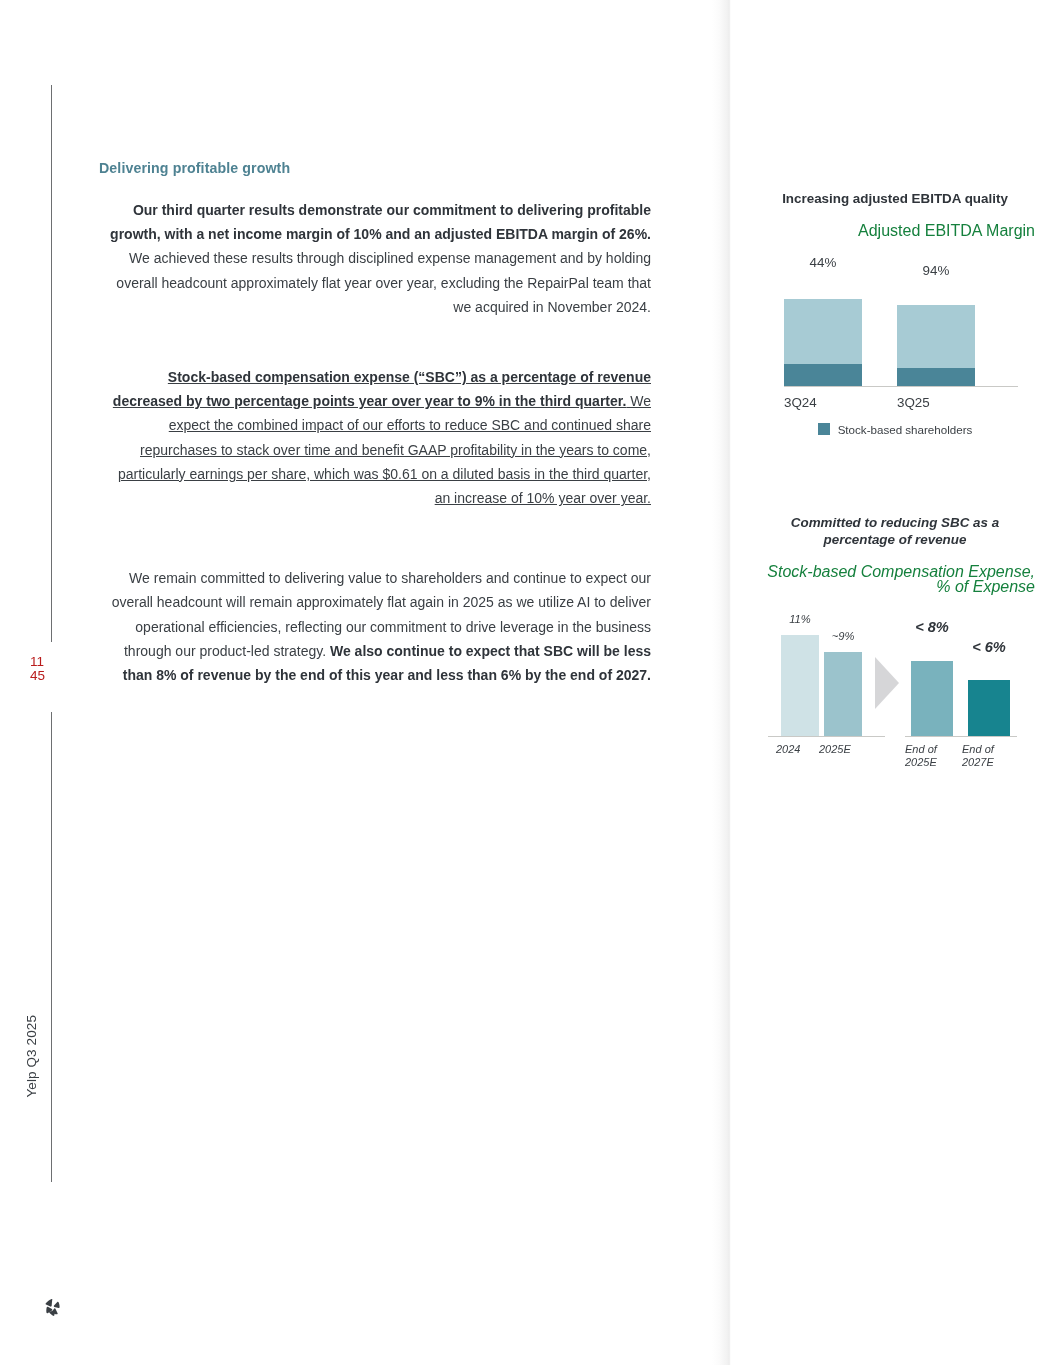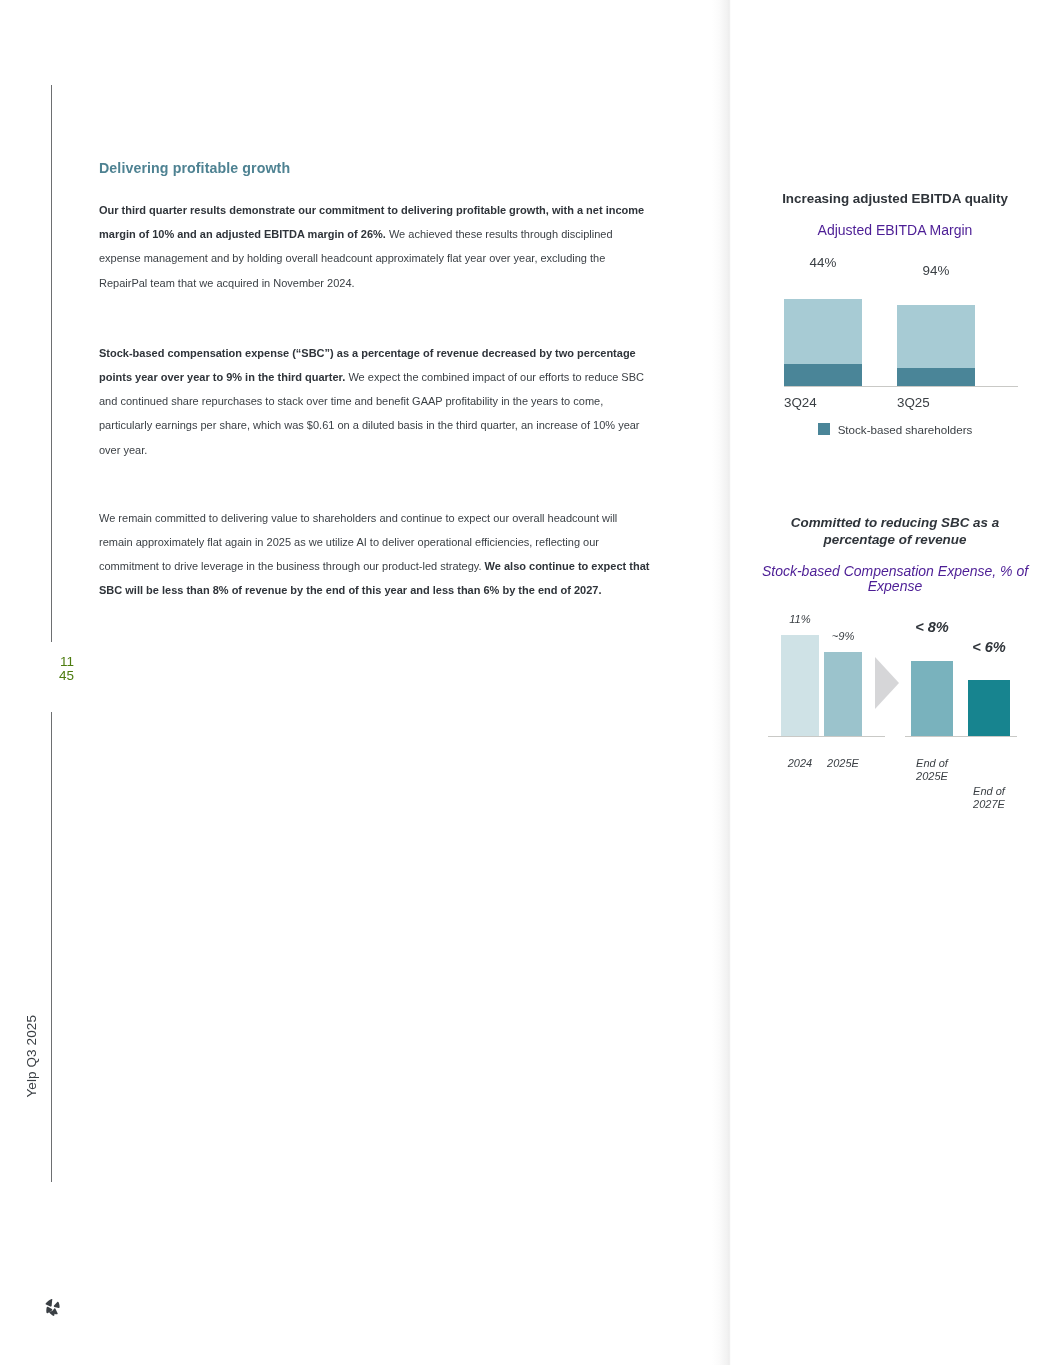--- a/index.html
+++ b/index.html
@@ -50,22 +50,22 @@
     top: 712px;
     width: 1px;
     height: 470px;
     background: #6d6f71;
   }
   #pager {
     position: absolute;
     left: 30px;
     top: 655px;
     width: 44px;
-    text-align: right;
-    color: #4d7c0f;
+    text-align: left;
+    color: #b91c1c;
     font-size: 13.5px;
     line-height: 1;
   }
   #pager .num { display: block; }
   #pager .rule {
     width: 34px;
     height: 1px;
     background: #6d6f71;
     margin: 7px auto 6px auto;
   }
@@ -102,48 +102,49 @@
   }
   #kicker {
     color: #4e8292;
     font-size: 14.2px;
     font-weight: bold;
     letter-spacing: .1px;
     margin: 0 0 22px 0;
   }
   .para {
     color: #3a3f44;
-    font-size: 11px;
+    font-size: 14px;
     line-height: 24.2px;
     margin: 0 0 46px 0;
+    text-align: right;
   }
   .para b { font-weight: bold; color: #2f343a; }
   .para:last-child { margin-bottom: 0; }
-  #para2 { margin-bottom: 44px; }
+  #para2 { margin-bottom: 56px; text-decoration: underline; }
 
   
   #charts {
     position: absolute;
     left: 755px;
     top: 190px;
     width: 280px;
   }
   .chart-block { position: relative; }
   .chart-title {
     color: #2f343a;
     font-size: 13.4px;
     font-weight: bold;
     line-height: 17px;
     text-align: center;
   }
   .chart-sub {
-    color: #4c1d95;
-    font-size: 14px;
+    color: #15803d;
+    font-size: 16px;
     line-height: 15.5px;
-    text-align: center;
+    text-align: right;
     margin-top: 16px;
   }
 
   
   #chart1 { }
   #c1-plot {
     position: relative;
     height: 132px;
     margin-top: 16px;
   }
@@ -213,22 +214,22 @@
   .c2-val {
     position: absolute;
     text-align: center;
     color: #3a3f44;
   }
   .c2-val.small { font-size: 11.2px; }
   .c2-val.big { font-size: 14.6px; font-weight: bold; color: #2f343a; }
   #c2-cats { position: relative; height: 34px; }
   .c2-cat {
     position: absolute;
-    top: 20px;
-    text-align: center;
+    top: 6px;
+    text-align: left;
     font-size: 11px;
     color: #3a3f44;
     line-height: 13px;
   }
   #c2-arrow {
     position: absolute;
     left: 120px;
     bottom: 28px;
     width: 0;
     height: 0;
@@ -341,19 +342,19 @@
         <div class="c2-bar" style="left:213px; width:42px; height:56px; background:#17848f;"></div>
 
         <div class="c2-axis" id="c2-axis-l"></div>
         <div class="c2-axis" id="c2-axis-r"></div>
       </div>
 
       <div id="c2-cats">
         <div class="c2-cat" style="left:21px; width:48px;">2024</div>
         <div class="c2-cat" style="left:64px; width:48px;">2025E</div>
         <div class="c2-cat" style="left:150px; width:54px;">End of 2025E</div>
-        <div class="c2-cat" style="left:207px; width:54px;margin-top:28px;">End of 2027E</div>
+        <div class="c2-cat" style="left:207px; width:54px;">End of 2027E</div>
       </div>
     </div>
 
   </div>
 
 </div>
 
 </body></html>

